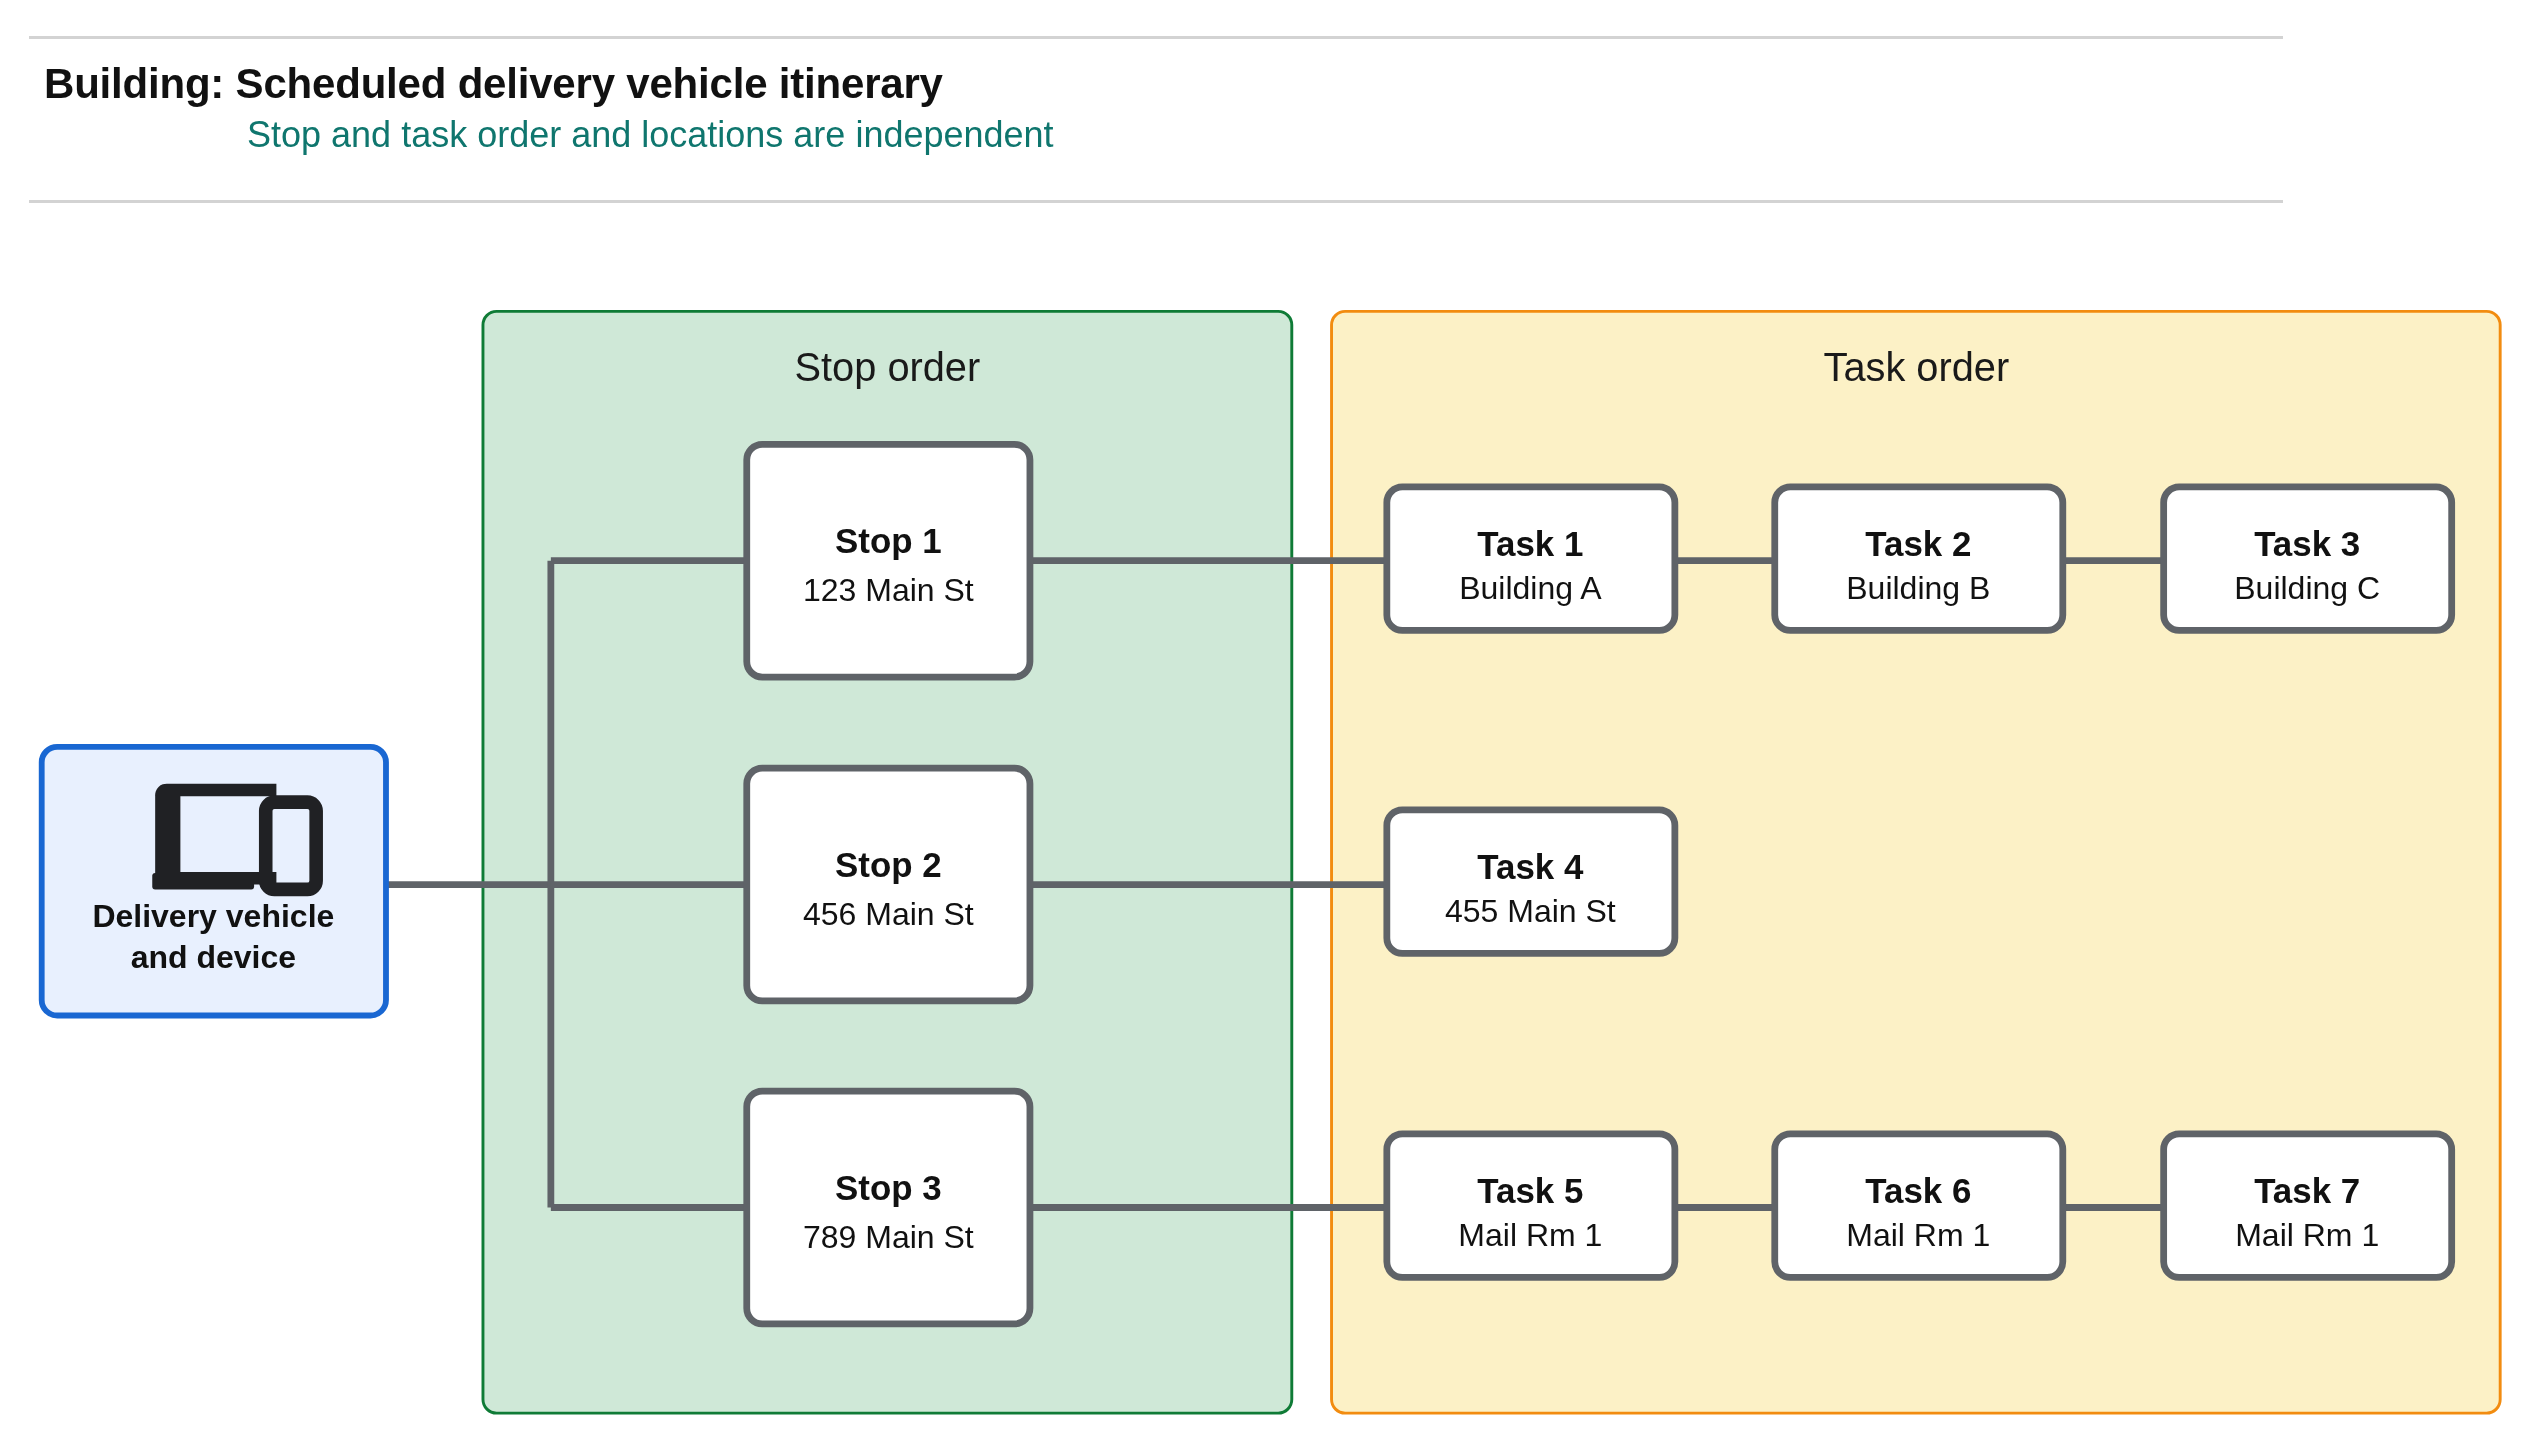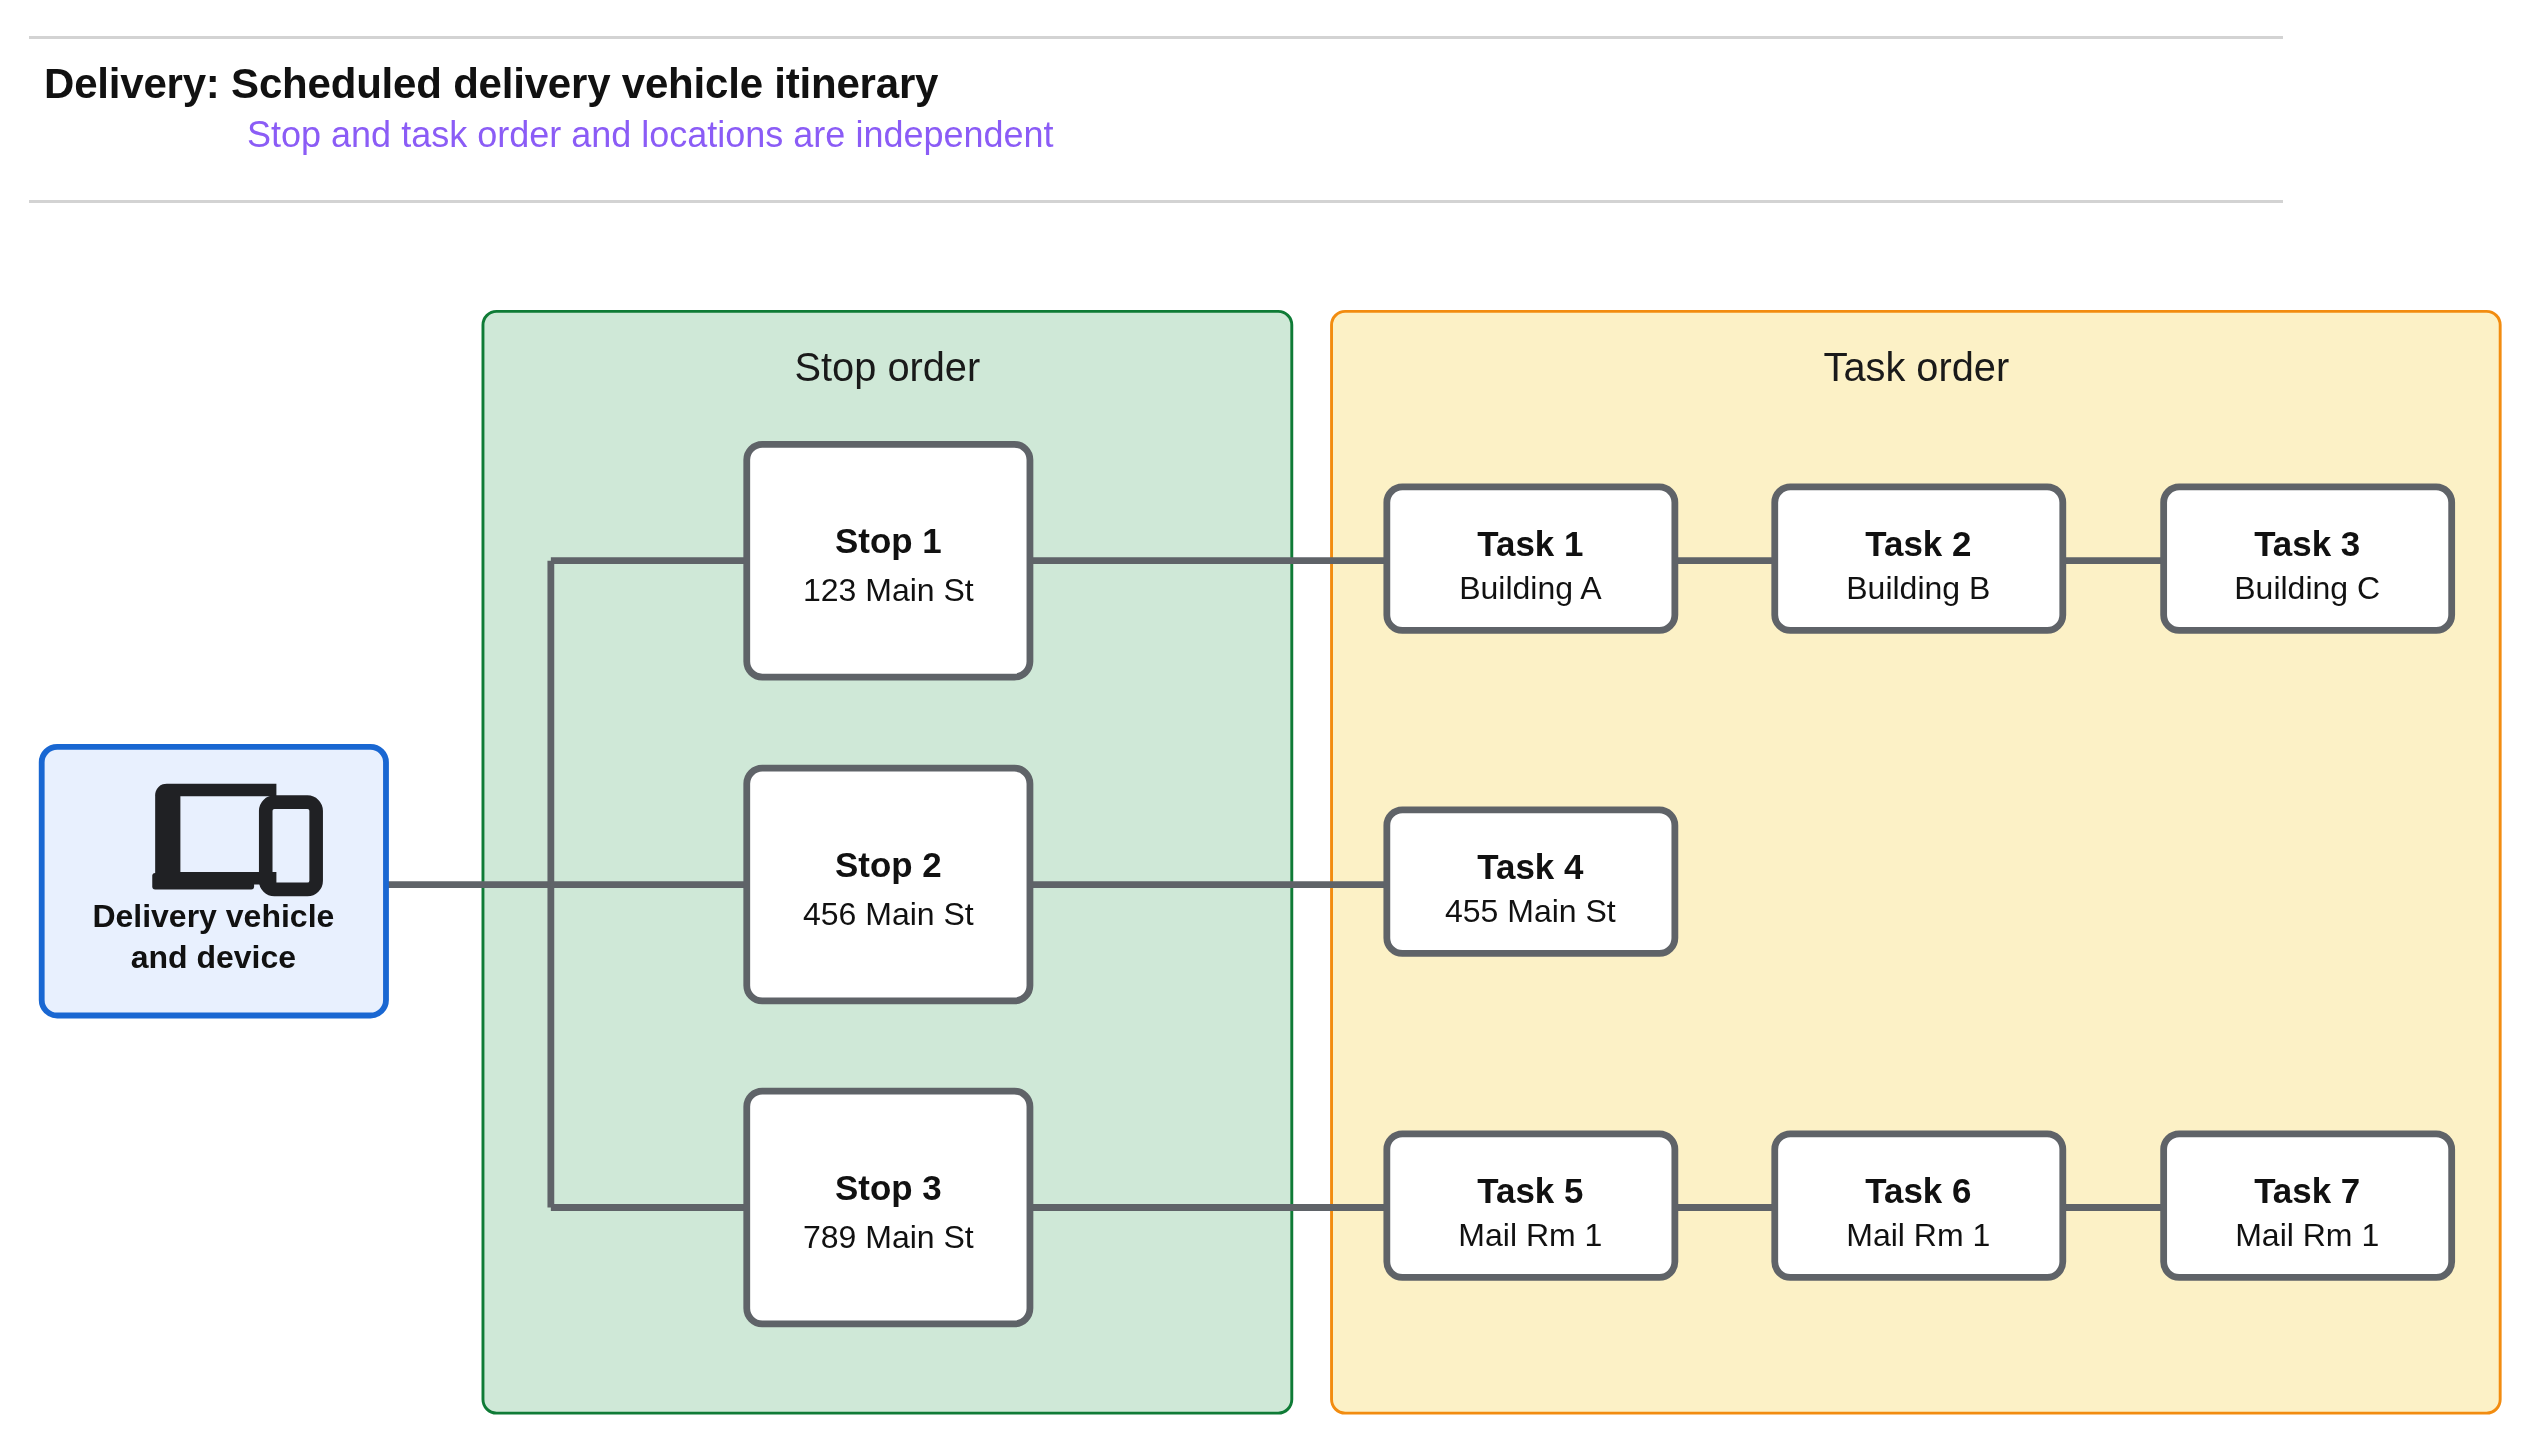--- a/index.html
+++ b/index.html
@@ -42,21 +42,21 @@
     letter-spacing: -0.2px;
     color: #111111;
     white-space: nowrap;
   }
   #scenario-subtitle {
     position: absolute;
     left: 247px;
     top: 114px;
     font-size: 36px;
     font-weight: normal;
-    color: #8b5cf6;
+    color: #0f766e;
     white-space: nowrap;
   }
 
   
   #diagram {
     position: absolute;
     left: 0;
     top: 0;
     width: 2538px;
     height: 1452px;
@@ -86,21 +86,21 @@
     font-size: 33px;
     font-weight: bold;
     fill: #111111;
   }
 </style>
 </head>
 <body>
 
 <div id="header">
   <div class="rule" id="rule-top"></div>
-  <div id="scenario-title">Delivery: Scheduled delivery vehicle itinerary</div>
+  <div id="scenario-title">Building: Scheduled delivery vehicle itinerary</div>
   <div id="scenario-subtitle">Stop and task order and locations are independent</div>
   <div class="rule" id="rule-bottom"></div>
 </div>
 
 <div id="diagram">
 <svg width="2538" height="1452" viewBox="0 0 2617 1497" xmlns="http://www.w3.org/2000/svg">
 
   <rect x="498" y="321" width="834" height="1136" rx="14" ry="14" fill="#cfe8d7" stroke="#0f7b36" stroke-width="3"></rect>
   <rect x="1373" y="321" width="1205" height="1136" rx="14" ry="14" fill="#fcf1c6" stroke="#f28c10" stroke-width="3"></rect>
 

